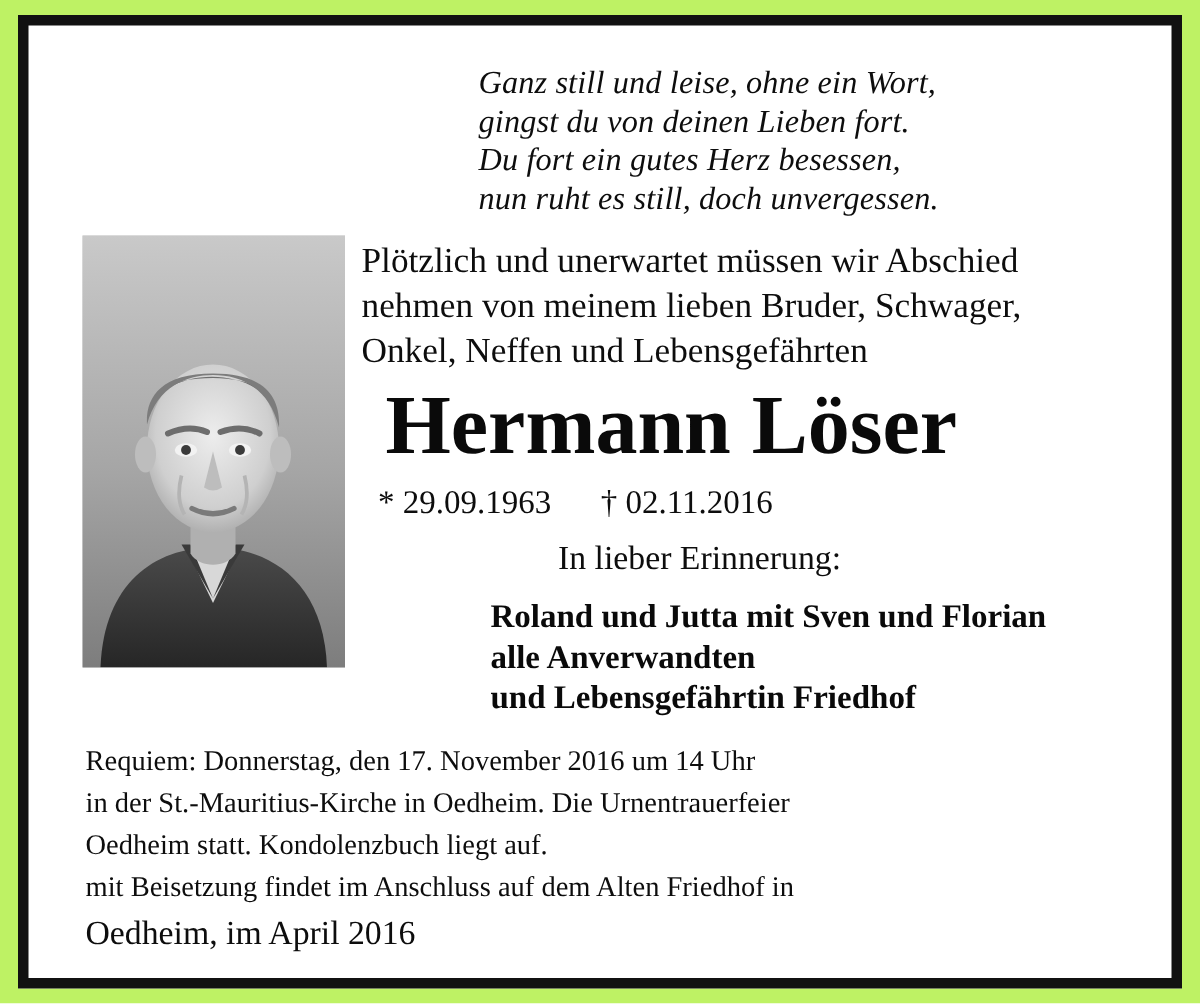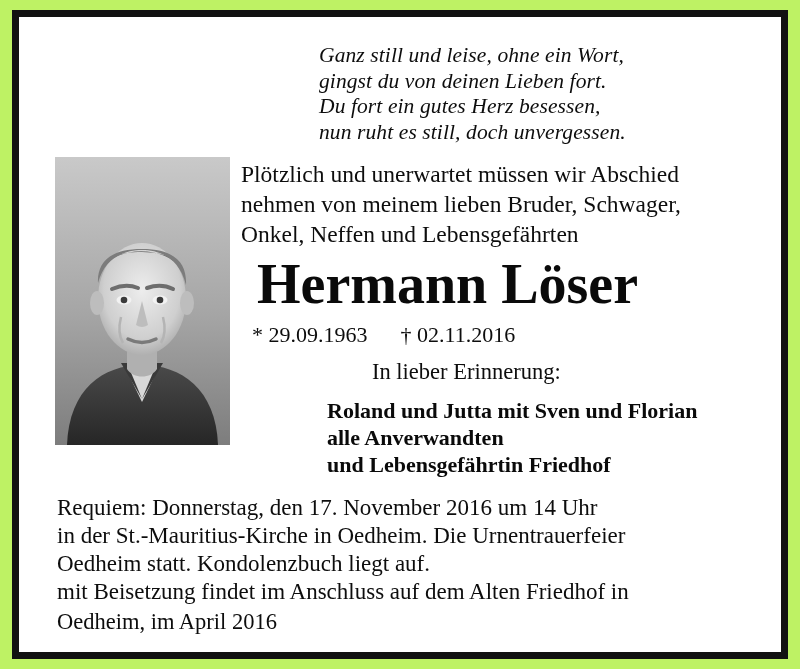--- a/index.html
+++ b/index.html
@@ -117,21 +117,21 @@
     color: #0a0a0a;
   }
   .survivors div { white-space: nowrap; }
 
   
   .service {
     position: absolute;
     left: 38px;
     top: 477px;
     width: 700px;
-    font-size: 23px;
+    font-size: 19px;
     line-height: 28px;
     color: #0d0d0d;
   }
   .service div { white-space: nowrap; }
 
   
   .placedate {
     position: absolute;
     left: 38px;
     top: 592px;

